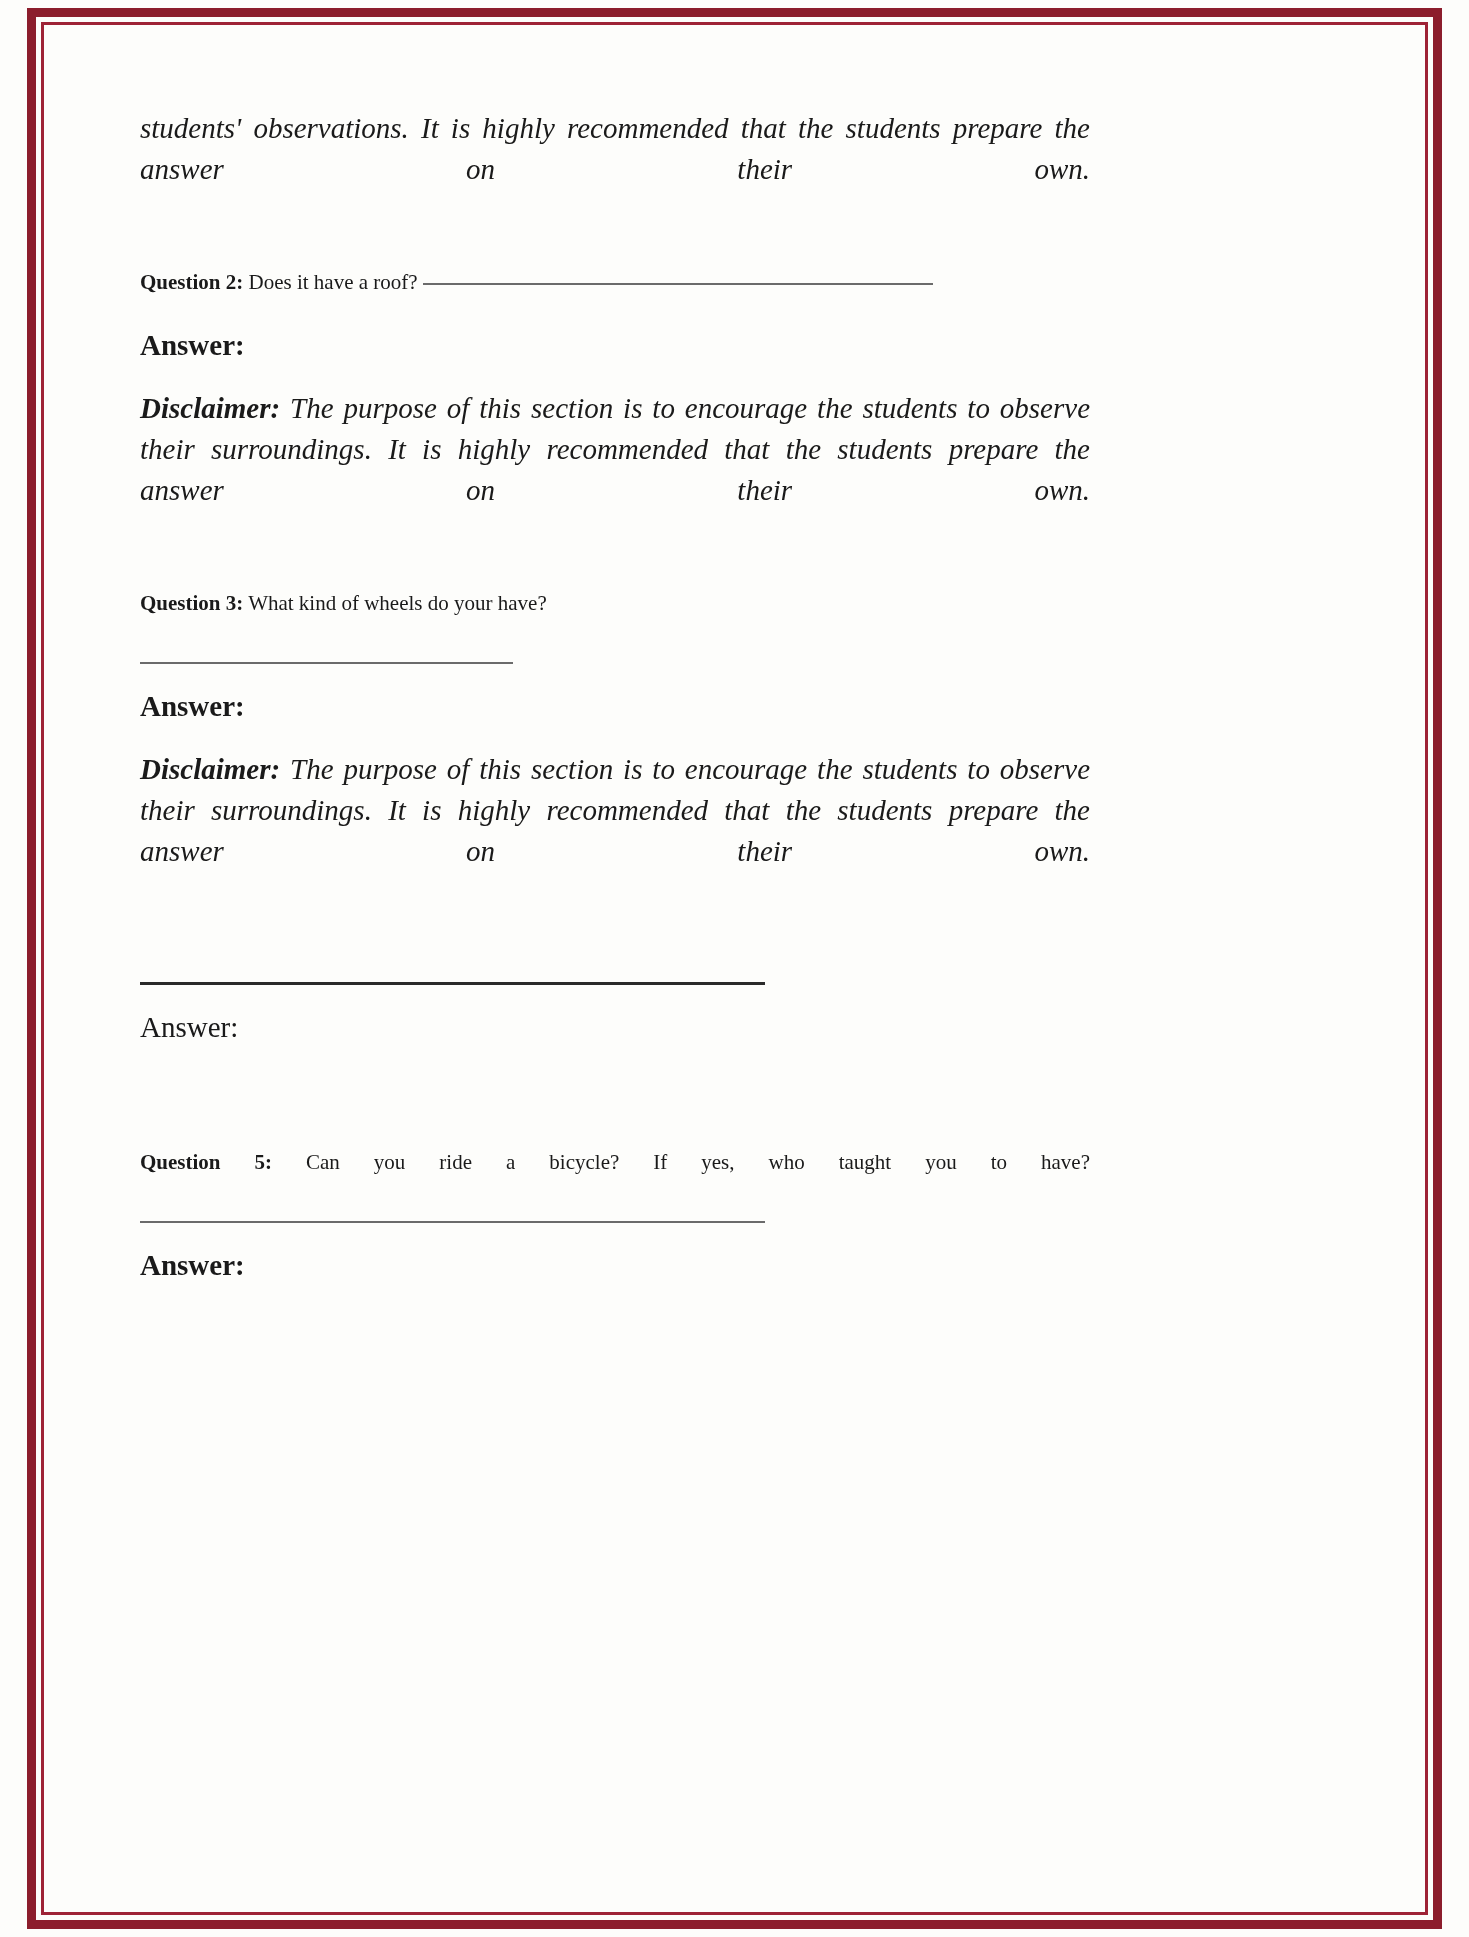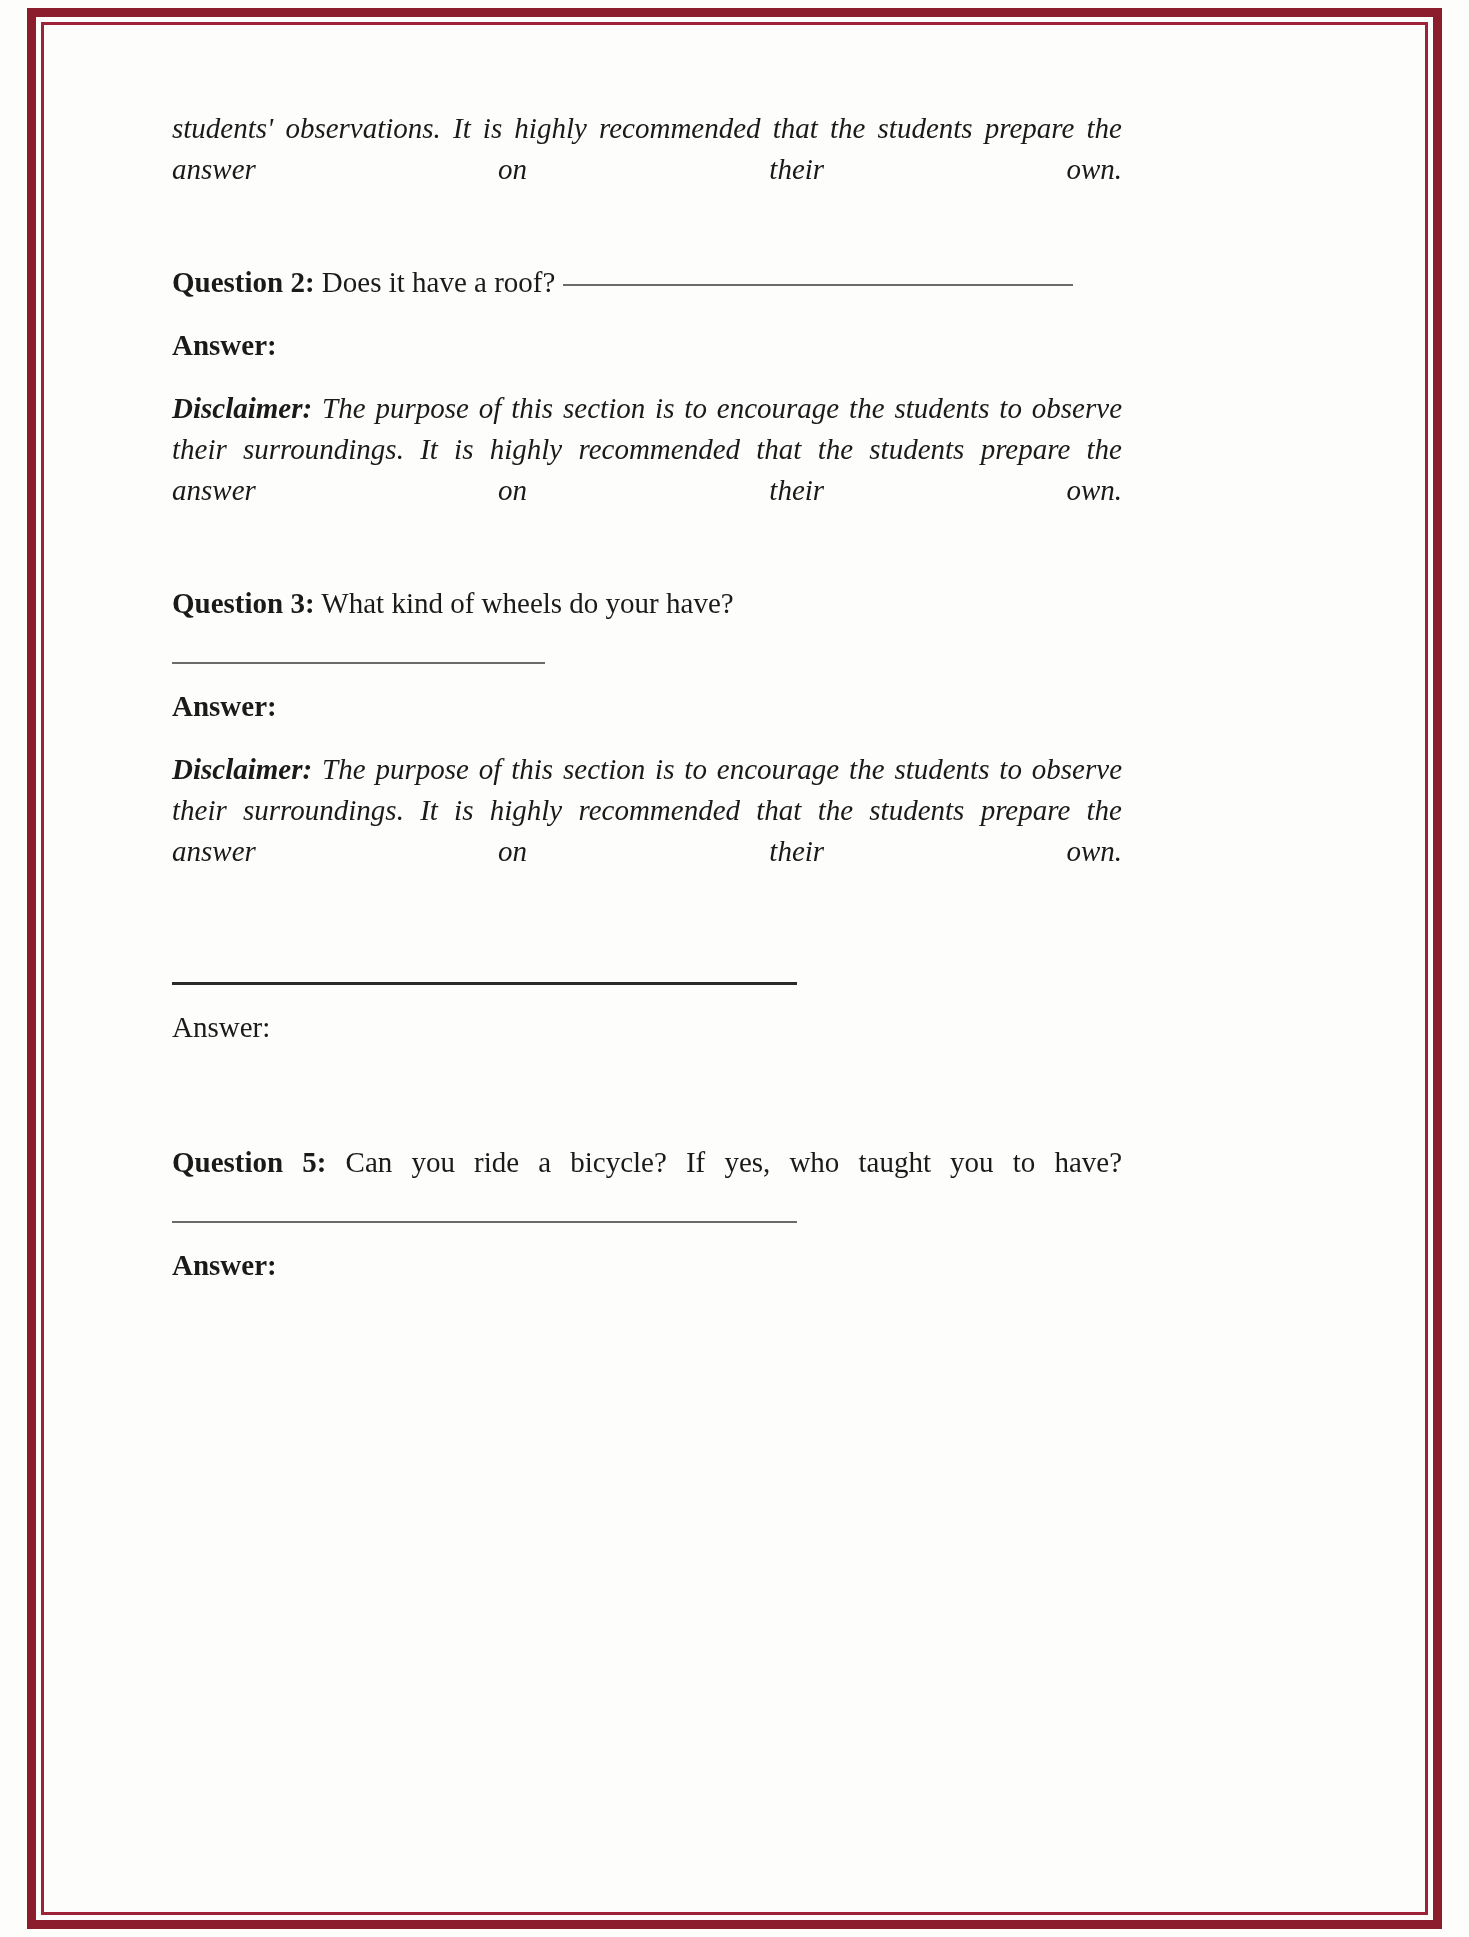--- a/index.html
+++ b/index.html
@@ -45,37 +45,36 @@
     box-sizing: border-box;
   }
 
   .content {
     position: absolute;
     left: 140px;
     top: 108px;
     width: 950px;
     font-family: "Liberation Serif", "DejaVu Serif", serif;
     color: #1a1a1a;
-    margin-left: 32px;
   }
 
   p.para {
     margin: 0;
     font-size: 29px;
     line-height: 41px;
     text-align: justify;
     text-justify: inter-word;
   }
 
   .ital { font-style: italic; }
   .bold-ital { font-weight: bold; font-style: italic; }
 
   .q-line {
     margin: 0;
-    font-size: 29px;
+    font-size: 21px;
     line-height: 41px;
     text-align: justify;
     text-justify: inter-word;
   }
   .q-line .q-label {
     font-weight: bold;
   }
 
   
   .justify-all {

